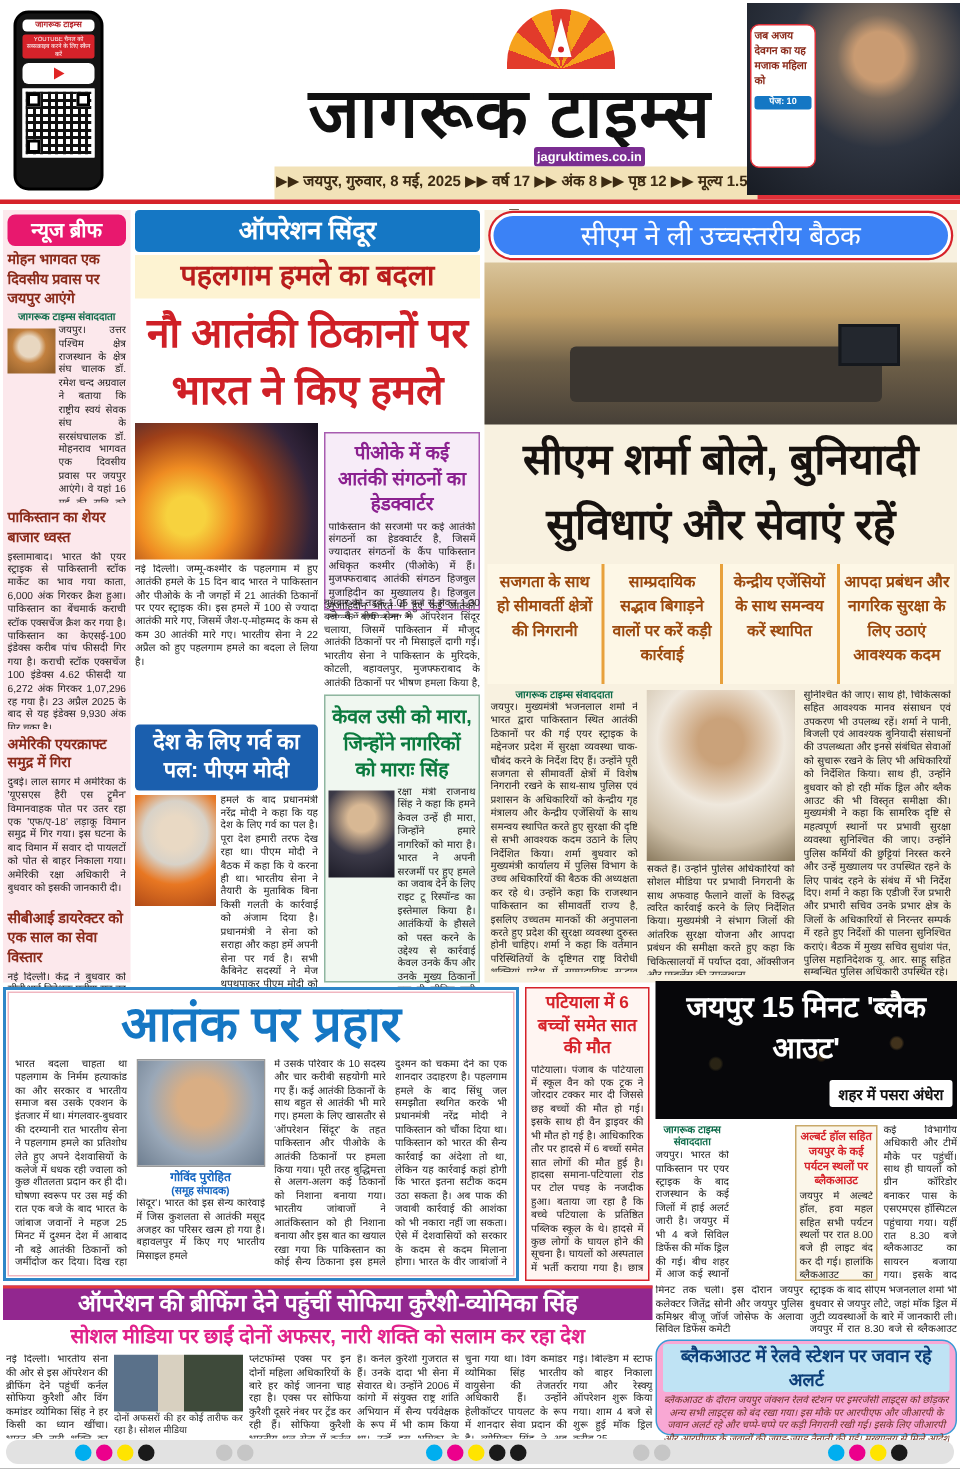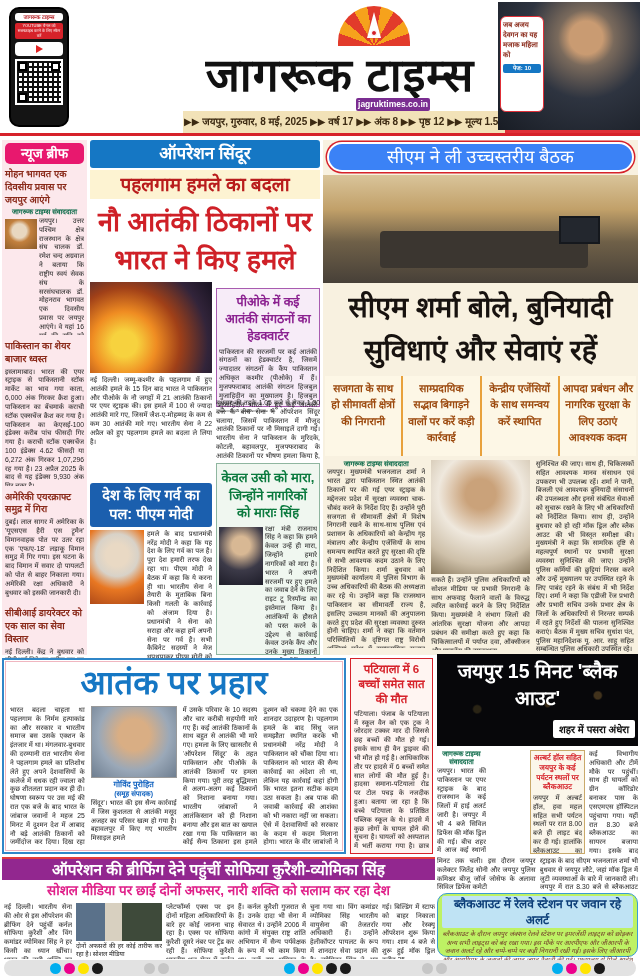--- a/index.html
+++ b/index.html
@@ -28,21 +28,21 @@
 .head-red{color:#cf2027;font-weight:800;text-align:center;}
 .banner-red{background:#3b82f6;color:#fff;font-weight:400;text-align:center;border-radius:16px;border:2px solid #fff;box-shadow:0 0 0 1.5px #d6222a;}
 .box-purple{background:#f7ecf8;border:1px solid #a85cb0;}
 .box-purple h3{color:#8b2190;font-size:12.5px;font-weight:800;text-align:center;line-height:1.35;padding:3px 2px;}
 .box-green{background:#f0f7f0;border:1px solid #8fb6a0;}
 .box-green h3{color:#0b7a3e;font-size:13px;font-weight:800;text-align:center;line-height:1.35;padding:3px 2px;}
 .cm-point{color:#9c4a0f;font-weight:800;font-size:10.5px;text-align:center;line-height:1.55;}
 .opinion-box{border:2.5px solid #2f86c8;background:#fff;box-shadow:inset 0 0 0 1px #fff,inset 0 0 0 2px #f0b6c0;}
 .patiala-box{border:1.5px solid #d6222a;background:#fff5f2;}
 .albert-box{border:1px solid #c9a96a;background:#fbf6ea;}
-.alert-box{border:1.5px solid #3a9bd5;border-radius:10px;background:#bef264;}
+.alert-box{border:1.5px solid #3a9bd5;border-radius:10px;background:#f9a8d4;}
 .news-brief-col{background:#fce8ec;}
 .nb-head{background:#e8186e;color:#fff;font-weight:800;font-size:13.5px;text-align:center;line-height:21px;border-radius:5px;}
 .nb-title{color:#8a2a1a;font-weight:800;font-size:9.5px;line-height:1.35;}
 .caption{font-size:6.3px;line-height:1.25;color:#222;text-align:justify;}
 </style>
 </head>
 <body>
 
 <div id="page">
 

